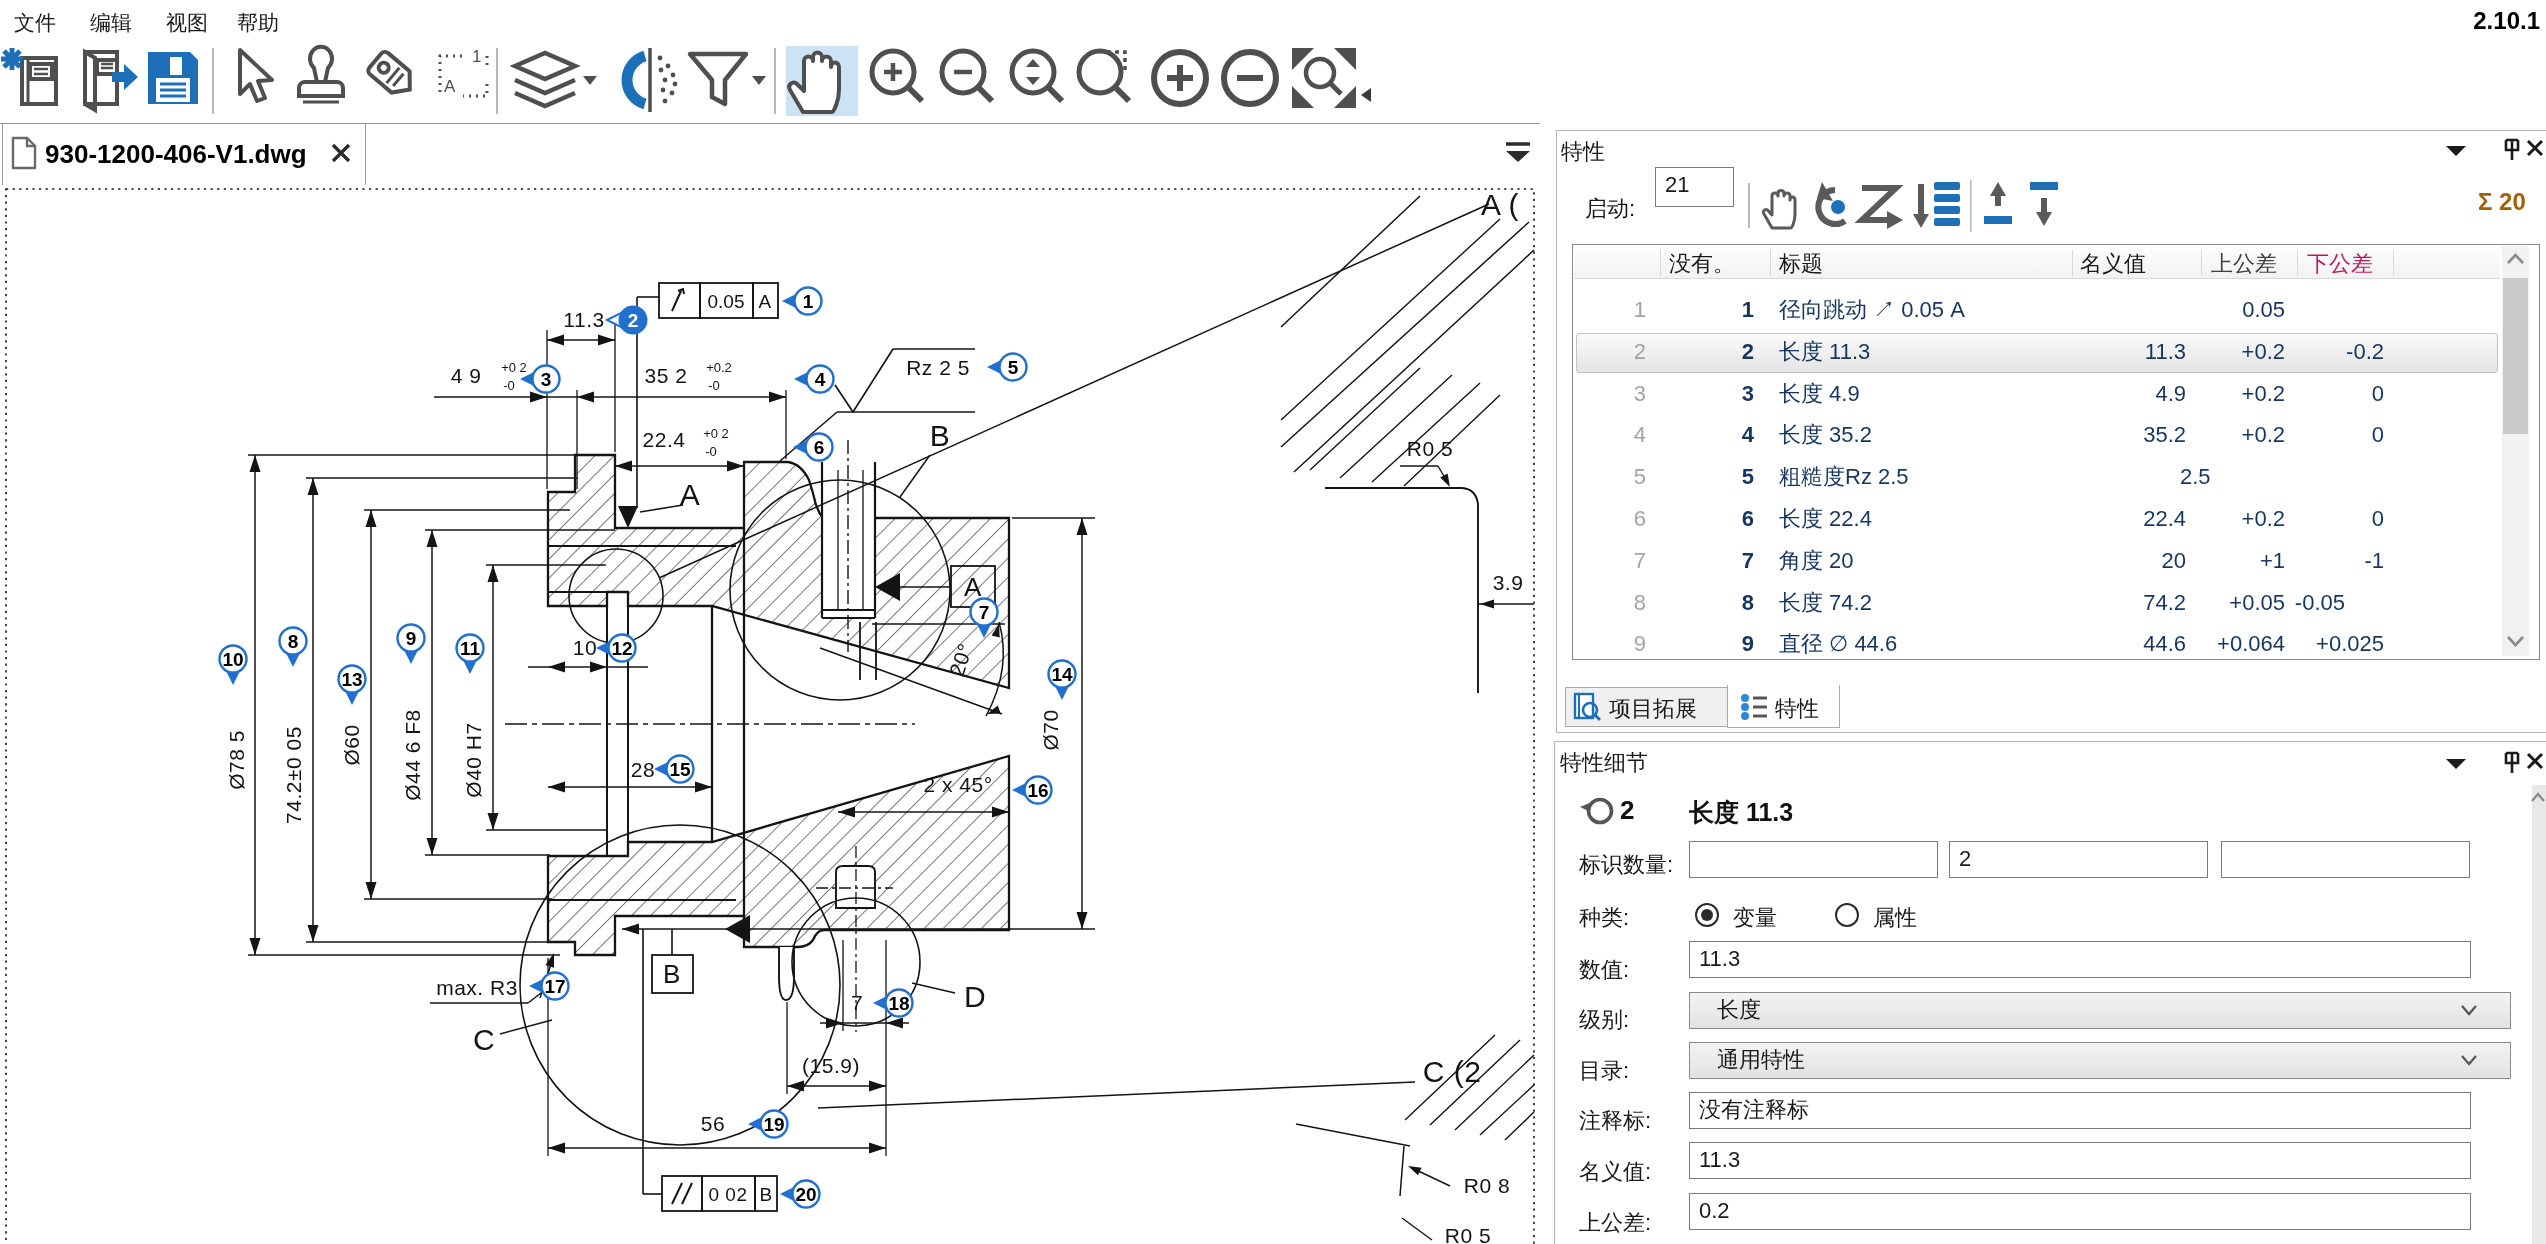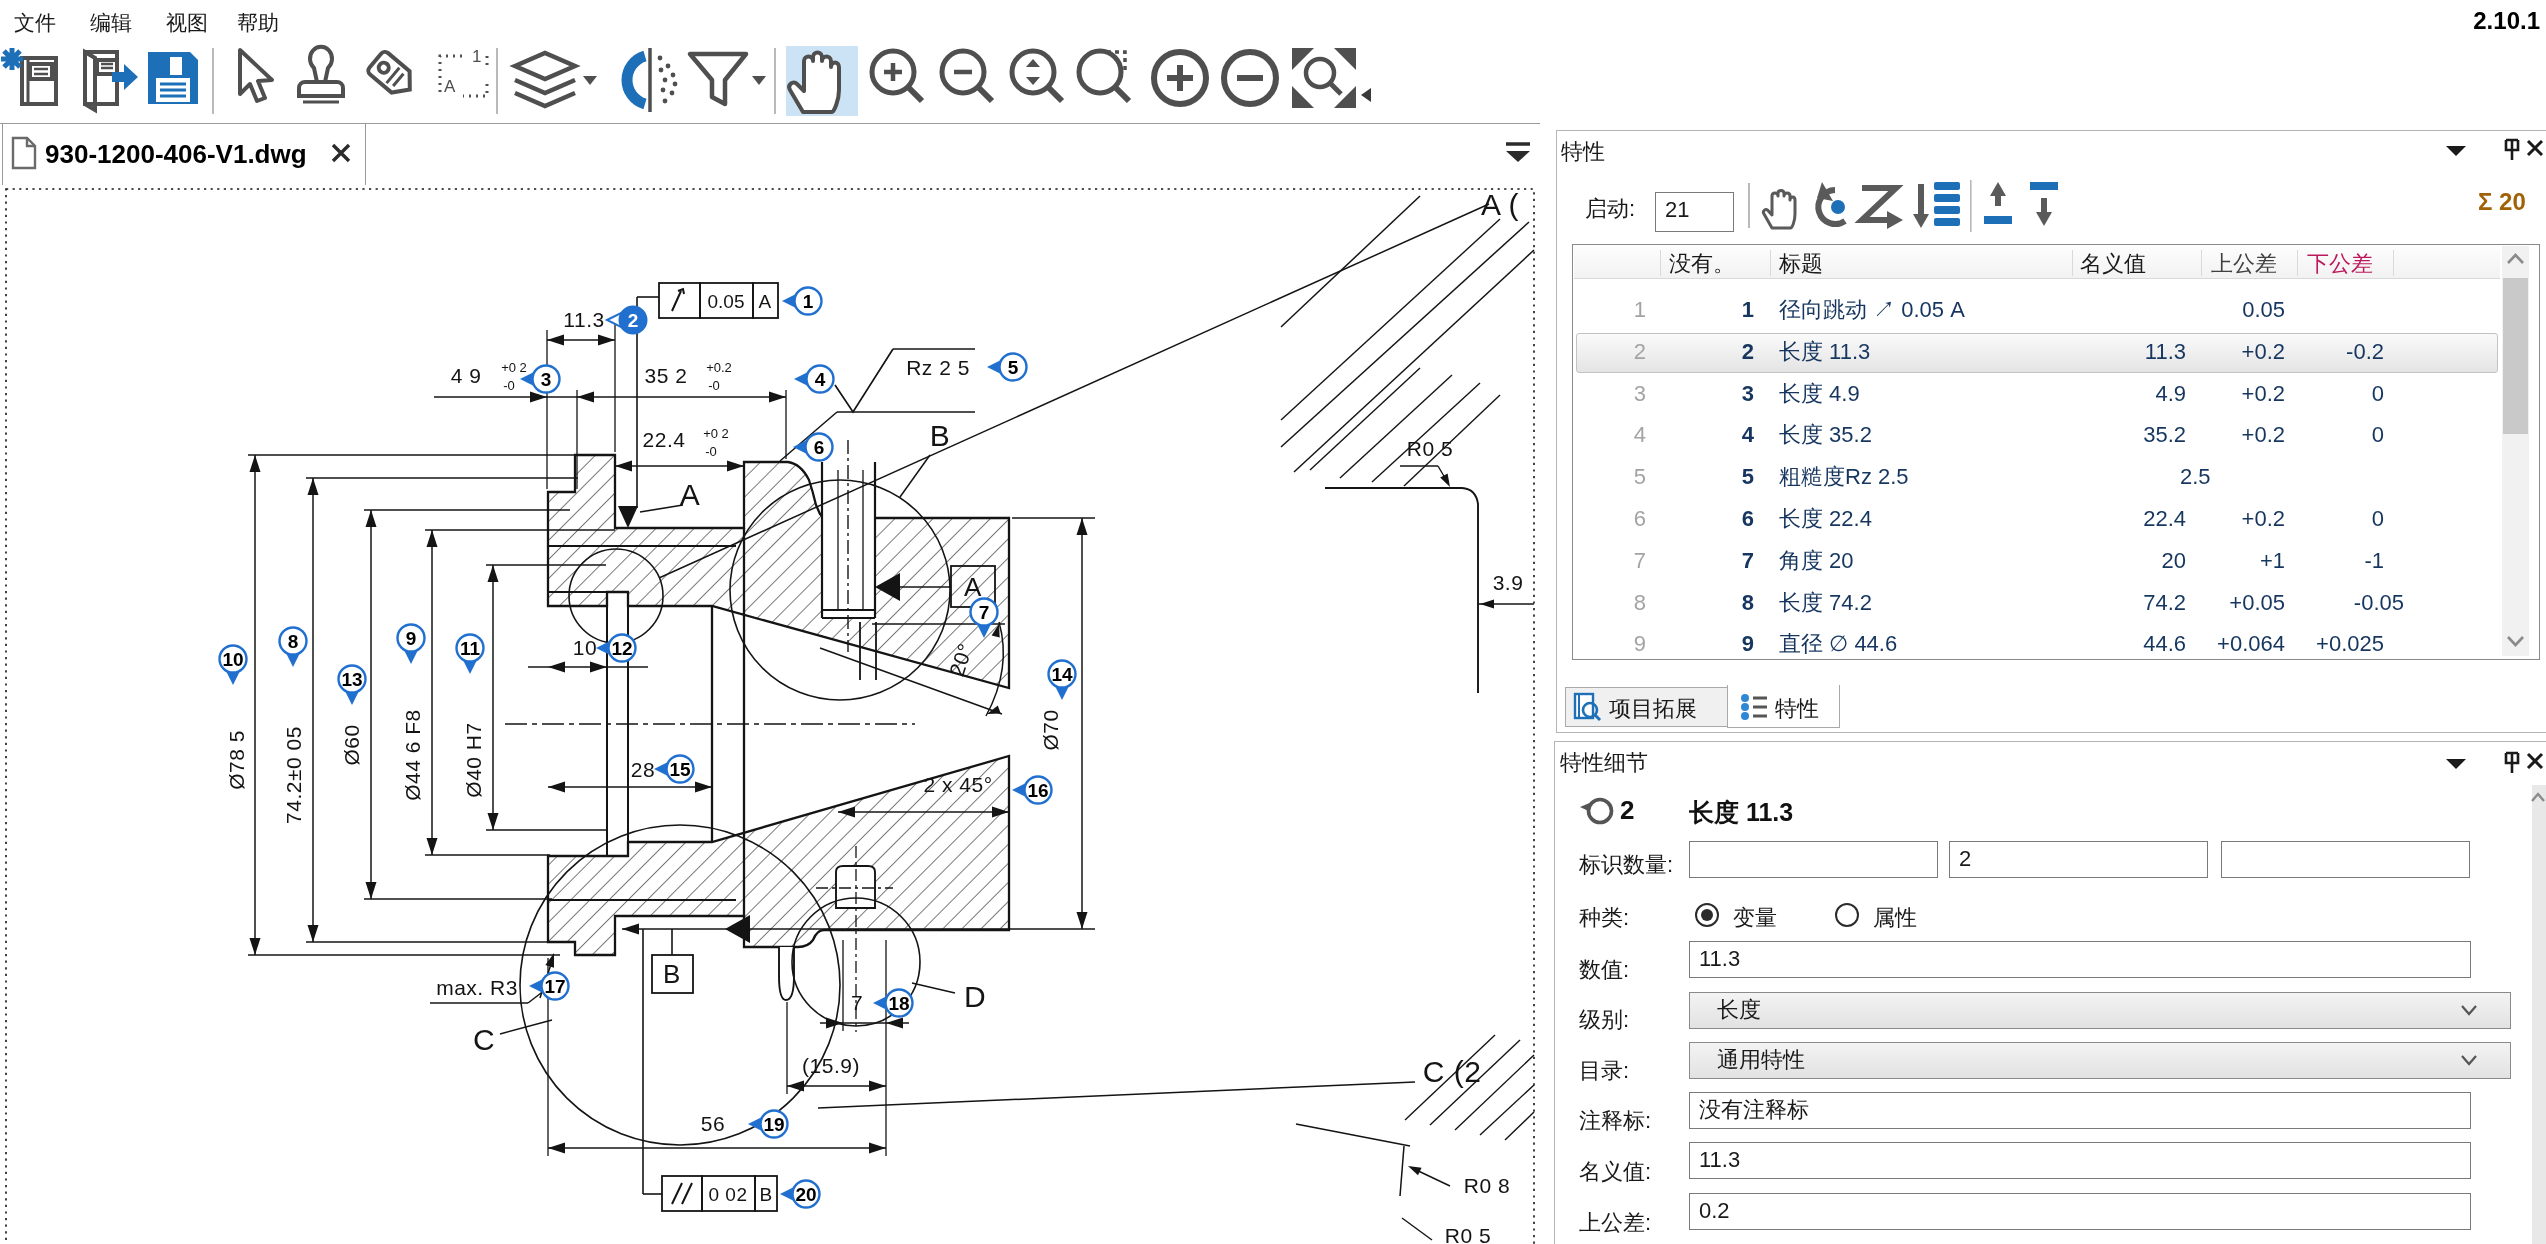--- a/index.html
+++ b/index.html
@@ -412,21 +412,21 @@
 <div class="abs" style="left:1556px;top:130px;width:990px;height:601px;border:1px solid #b5b5b5;border-right:none;background:#fff"></div>
 <div class="pt" style="left:1561px;top:137px">特性</div>
 <svg class="abs" style="left:2440px;top:137px" width="106" height="26">
     <path d="M6,9 l20,0 -10,10 z" fill="#1a1a1a"></path>
     <g stroke="#1a1a1a" stroke-width="2.6" fill="none">
       <path d="M72,3 v14 M66,3 h12 M66,3 v10 h12 v-10 M72,17 v6"></path>
     </g>
     <path d="M88,4 L102,18 M102,4 L88,18" stroke="#1a1a1a" stroke-width="3" fill="none"></path>
   </svg>
 <div class="lbl" style="left:1585px;top:194px">启动:</div>
-<div class="inp" style="left:1655px;top:192px;width:68px;height:38px">21</div>
+<div class="inp" style="left:1655px;top:167px;width:68px;height:38px">21</div>
 <div class="abs" style="left:1748px;top:183px;width:1.6px;height:45px;background:#b9b9b9"></div>
 <svg class="abs" style="left:1758px;top:178px" width="310" height="56" viewBox="0 0 310 56">
 <g stroke="#5a5a5a" fill="#fff" stroke-width="3" stroke-linejoin="round">
 <path d="M14,50 l-8,-14 c-2,-3 2,-6 4,-3.5 l4,4.5 v-19 c0,-4 6,-4 6,0 v-2.5 c0,-4 6,-4 6,0 v2.5 c0,-4 6,-4 6,0 v4 c0,-4 5,-4 5,0 v14 c0,7 -3,14 -4,14 z"></path>
     </g>
 <g stroke="#5a5a5a" fill="none" stroke-width="6">
       <path d="M77,12 a17,17 0 1 0 10,31"></path>
     </g>
 <path d="M64,4 l-5,16 16,3 z" fill="#5a5a5a"></path>
     <circle cx="80" cy="29" r="7" fill="#1d70b8"></circle>
@@ -520,21 +520,21 @@
     <div class="cell" style="left:500px;width:112px;text-align:right">20</div>
     <div class="cell" style="left:606px;width:105px;text-align:right">+1</div>
     <div class="cell" style="left:705px;width:105px;text-align:right">-1</div>
   </div>
 <div class="trow" style="top:582px">
     <div class="cell gnum" style="left:0;width:72px;text-align:right">8</div>
     <div class="cell" style="left:110px;width:70px;text-align:right;font-weight:bold">8</div>
     <div class="cell" style="left:205px">长度 74.2</div>
     <div class="cell" style="left:500px;width:112px;text-align:right">74.2</div>
     <div class="cell" style="left:606px;width:105px;text-align:right">+0.05</div>
-    <div class="cell" style="left:725px;width:105px;text-align:right">-0.05</div>
+    <div class="cell" style="left:666px;width:105px;text-align:right">-0.05</div>
   </div>
 <div class="trow" style="top:623px">
     <div class="cell gnum" style="left:0;width:72px;text-align:right">9</div>
     <div class="cell" style="left:110px;width:70px;text-align:right;font-weight:bold">9</div>
     <div class="cell" style="left:205px">直径 ∅ 44.6</div>
     <div class="cell" style="left:500px;width:112px;text-align:right">44.6</div>
     <div class="cell" style="left:606px;width:105px;text-align:right">+0.064</div>
     <div class="cell" style="left:705px;width:105px;text-align:right">+0.025</div>
   </div>
 <div class="abs" style="left:2502px;top:246px;width:27px;height:410px;background:#f1f1f1"></div>

